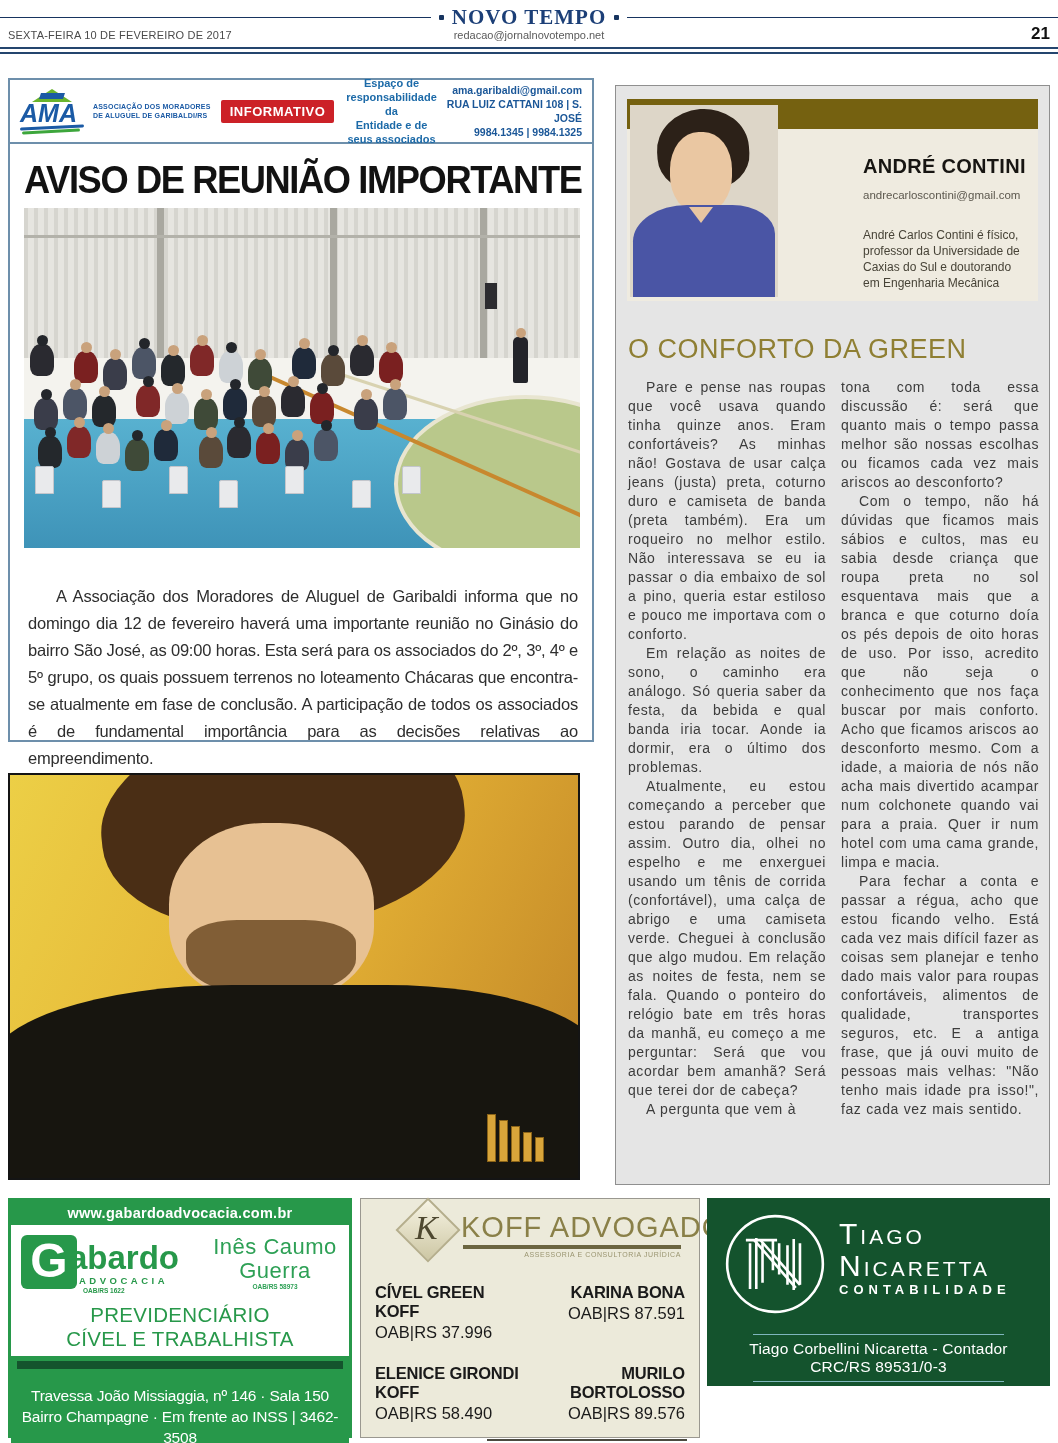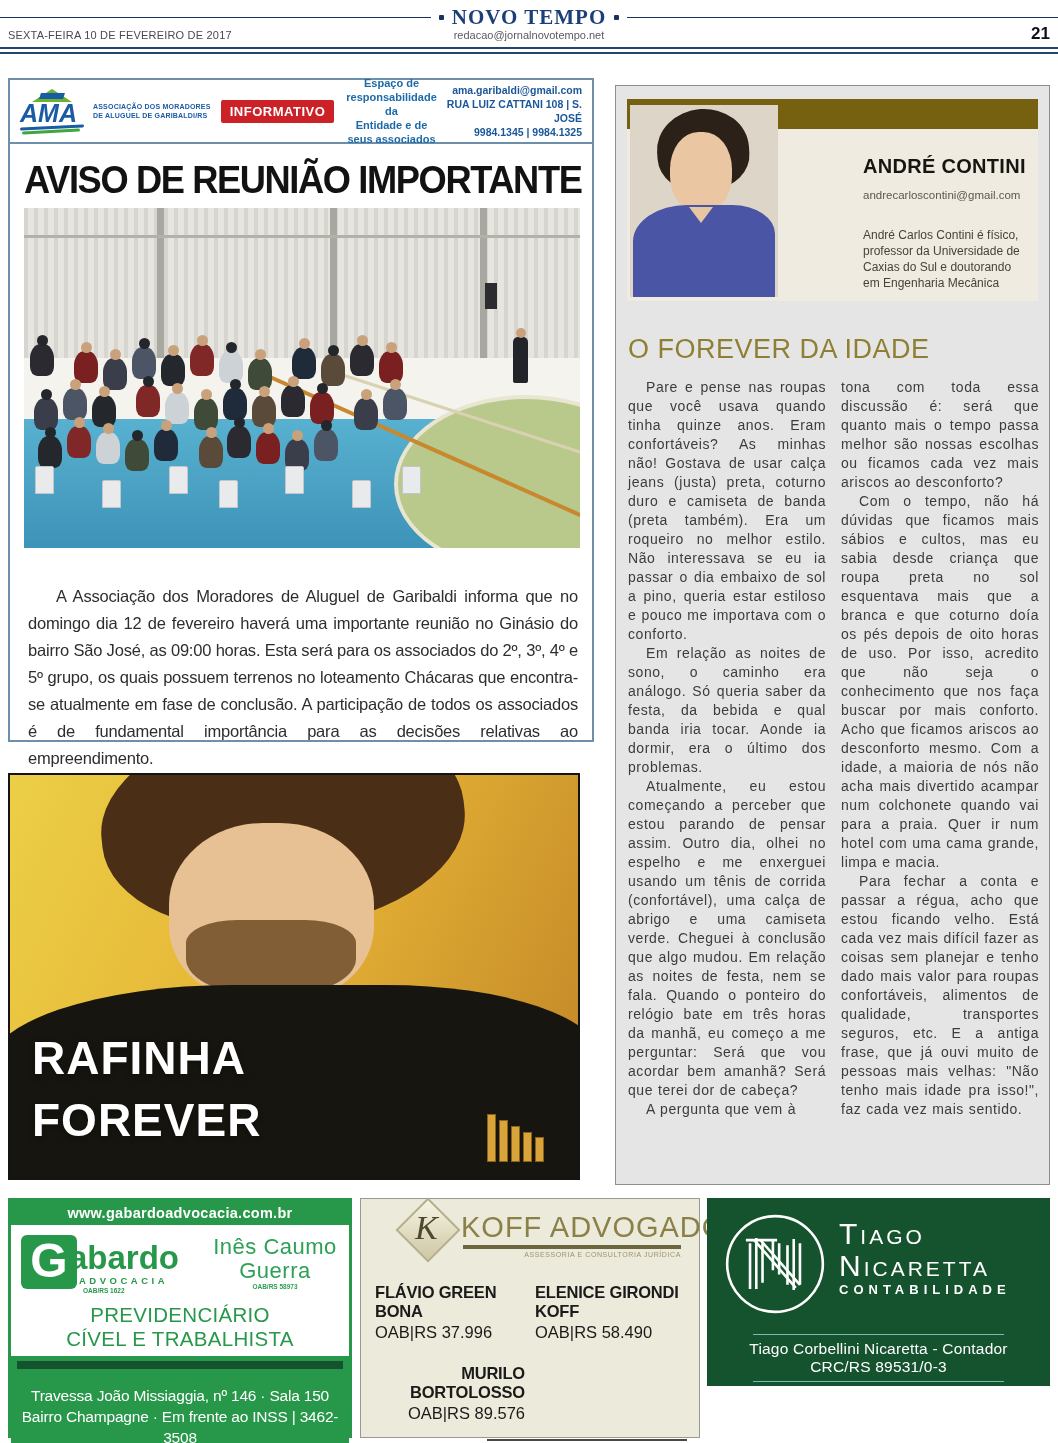--- a/index.html
+++ b/index.html
@@ -240,41 +240,37 @@
     <div class="raf-face"></div>
     <div class="raf-beard"></div>
     <div class="raf-shirt"></div>
     <div class="raf-flute">
       <span style="height:46px"></span>
         <span style="height:40px"></span>
         <span style="height:34px"></span>
         <span style="height:28px"></span>
         <span style="height:23px"></span>
     </div>
-    <div class="raf-title">
-      <div>RAFINHA</div>
-      <div>FOREVER</div>
-    </div>
   </div>
 
   <div class="col-box">
     <div class="author-card">
       <div class="author-bar"></div>
       <div class="author-photo">
         <div class="ap-hair"></div>
         <div class="ap-face"></div>
         <div class="ap-shirt"></div>
         <div class="ap-collar"></div>
       </div>
       <div class="author-name">ANDRÉ CONTINI</div>
       <div class="author-email">andrecarloscontini@gmail.com</div>
       <div class="author-bio">André Carlos Contini é físico, professor da Universidade de Caxias do Sul e doutorando em Engenharia Mecânica</div>
     </div>
 
-    <div class="article-title">O FOREVER DA IDADE</div>
+    <div class="article-title">O CONFORTO DA GREEN</div>
 
     <div class="article-cols">
       <div class="acol">
         <p>Pare e pense nas roupas que você usava quando tinha quinze anos. Eram confortáveis? As minhas não! Gostava de usar calça jeans (justa) preta, coturno duro e camiseta de banda (preta também). Era um roqueiro no melhor estilo. Não interessava se eu ia passar o dia embaixo de sol a pino, queria estar estiloso e pouco me importava com o conforto.</p>
         <p>Em relação as noites de sono, o caminho era análogo. Só queria saber da festa, da bebida e qual banda iria tocar. Aonde ia dormir, era o último dos problemas.</p>
         <p>Atualmente, eu estou começando a perceber que estou parando de pensar assim. Outro dia, olhei no espelho e me enxerguei usando um tênis de corrida (confortável), uma calça de abrigo e uma camiseta verde. Cheguei à conclusão que algo mudou. Em relação as noites de festa, nem se fala. Quando o ponteiro do relógio bate em três horas da manhã, eu começo a me perguntar: Será que vou acordar bem amanhã? Será que terei dor de cabeça?</p>
         <p>A pergunta que vem à</p>
       </div>
       <div class="acol">
         <p style="text-indent:0">tona com toda essa discussão é: será que quanto mais o tempo passa melhor são nossas escolhas ou ficamos cada vez mais ariscos ao desconforto?</p>
@@ -317,22 +313,26 @@
     <div class="koff">
       <div class="koff-logo">
         <div class="koff-diamond"></div>
         <div class="koff-k">K</div>
         <div class="koff-name">KOFF ADVOGADOS</div>
         <div class="koff-bar"></div>
         <div class="koff-tagline">ASSESSORIA E CONSULTORIA JURÍDICA</div>
       </div>
       <div class="koff-grid">
         <div>
-          <div class="koff-lname">FLÁVIO GREEN BONA</div>
+          <div class="koff-lname">CÍVEL GREEN KOFF</div>
           <div class="koff-loab">OAB|RS 37.996</div>
+        </div>
+        <div class="koff-cell-r">
+          <div class="koff-lname">KARINA BONA</div>
+          <div class="koff-loab">OAB|RS 87.591</div>
         </div>
         <div>
           <div class="koff-lname">ELENICE GIRONDI KOFF</div>
           <div class="koff-loab">OAB|RS 58.490</div>
         </div>
         <div class="koff-cell-r">
           <div class="koff-lname">MURILO BORTOLOSSO</div>
           <div class="koff-loab">OAB|RS 89.576</div>
         </div>
       </div>

